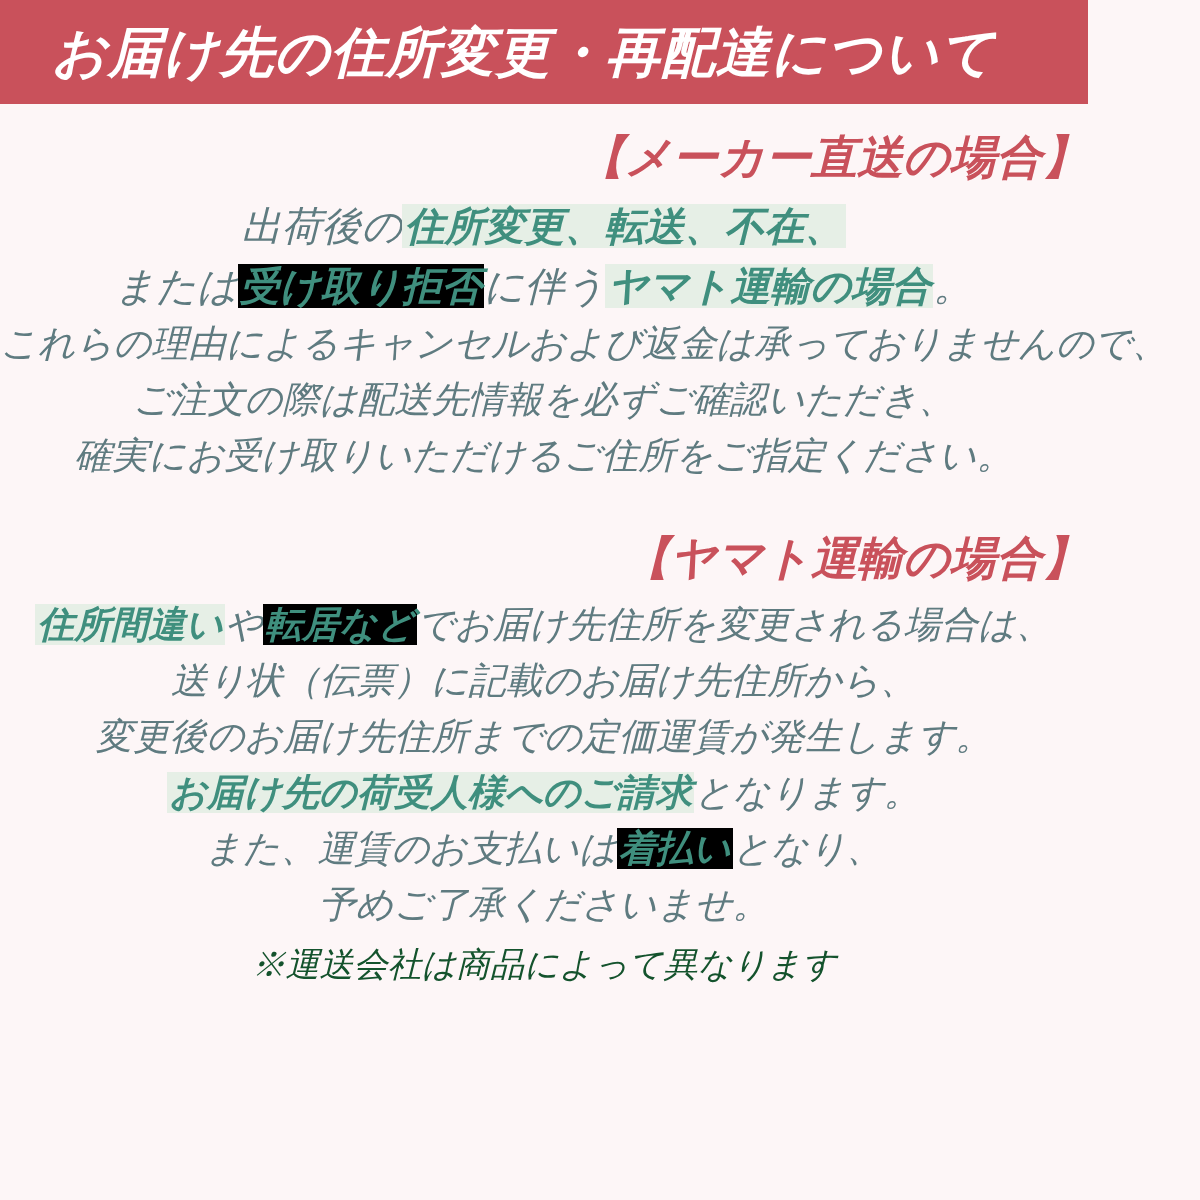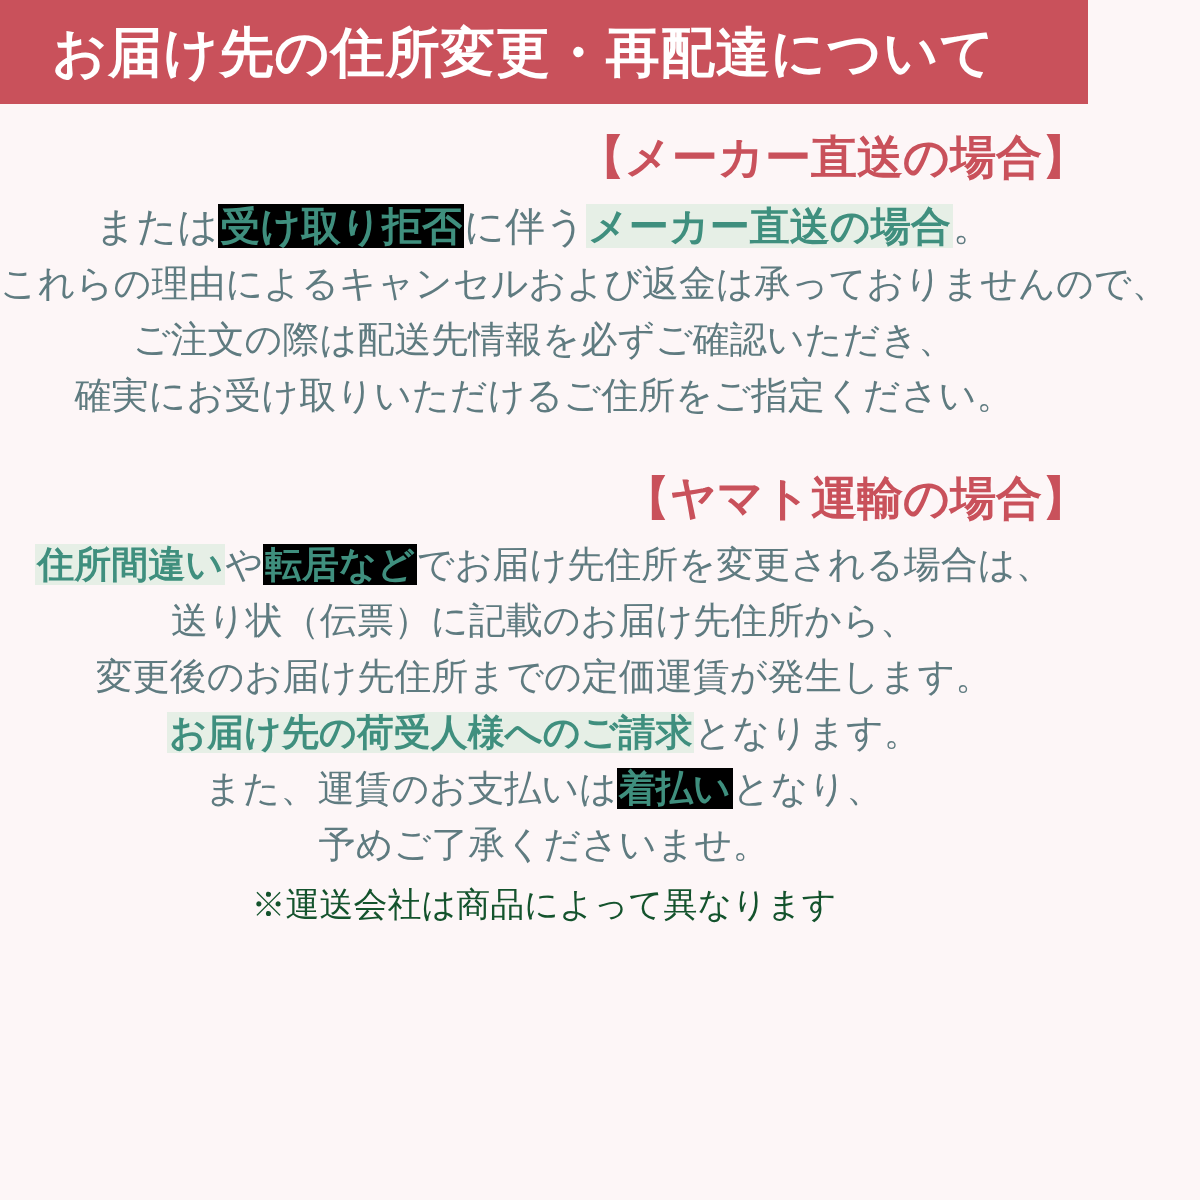--- a/index.html
+++ b/index.html
@@ -11,20 +11,21 @@
     height: 1200px;
     background: #fdf6f7;
     font-family: "Liberation Sans", sans-serif;
     overflow: hidden;
   }
   .page {
     position: relative;
     width: 1088px;
     height: 1200px;
     box-sizing: border-box;
+    font-style: italic;
   }
   
   .header {
     background: #c9515b;
     height: 104px;
     display: flex;
     align-items: center;
     padding-left: 52px;
     box-sizing: border-box;
   }
@@ -96,21 +97,24 @@
   <div class="header">
     <div class="header-title">お届け先の住所変更・再配達について</div>
   </div>
 
   <div class="content">
 
     <div class="block">
       <div class="section-title">【メーカー直送の場合】</div>
       <div>
         <div class="line">
-          <span class="plain-bold">または</span><span class="hl-pink">受け取り拒否</span><span class="plain-bold">に伴う</span><span class="hl-green">メーカー直送の場合</span><span class="plain-bold">。</span>
+          <span class="plain-bold">出荷後の</span><span class="hl-green">住所変更、転送、不在、</span>
+        </div>
+        <div class="line">
+          <span class="plain-bold">または</span><span class="hl-pink">受け取り拒否</span><span class="plain-bold">に伴う</span><span class="hl-green">ヤマト運輸の場合</span><span class="plain-bold">。</span>
         </div>
         <div class="line sm">
           <span class="plain-bold">これらの理由によるキャンセルおよび返金は承っておりませんので、</span>
         </div>
         <div class="line sm">
           <span class="plain-bold">ご注文の際は配送先情報を必ずご確認いただき、</span>
         </div>
         <div class="line sm">
           <span class="plain-bold">確実にお受け取りいただけるご住所をご指定ください。</span>
         </div>

